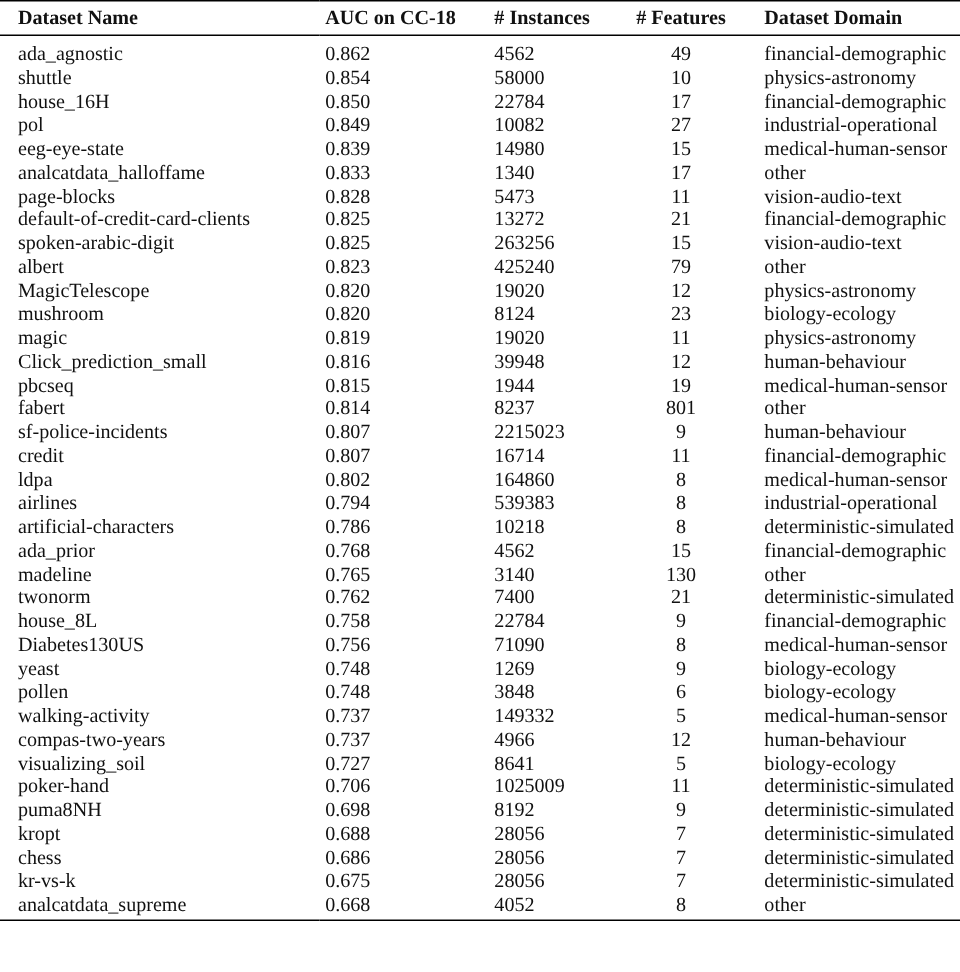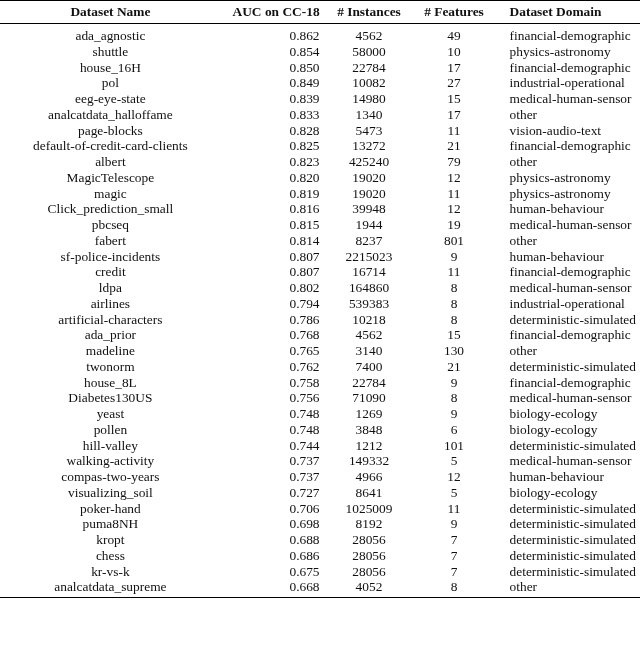--- a/index.html
+++ b/index.html
@@ -5,23 +5,23 @@
     html, body { margin: 0; padding: 0; background: #ffffff; }
     body { width: 640px; height: 648px; overflow: hidden; font-family: "Liberation Serif", "DejaVu Serif", serif; color: #111; }
     .table-wrap { position: relative; width: 640px; }
     table { border-collapse: collapse; width: 640px; font-size: 13.4px; }
     thead tr { border-top: 1.6px solid #000; border-bottom: 1px solid #000; }
     thead th { font-weight: bold; height: 22px; padding: 0 4px; line-height: 22px; white-space: nowrap; }
     tbody tr:first-child td { padding-top: 4px; }
     tbody td { height: 15.75px; line-height: 15.75px; padding: 0 4px; white-space: nowrap; }
     tbody tr:last-child { border-bottom: 1.6px solid #000; margin-top: 15px; }
     tbody tr:last-child td { padding-bottom: 2px; }
-    .c-name { text-align: center; padding-left: 12px; width: 200px; }
-    .c-auc { text-align: right; width: 104px; padding-right: 6px; }
-    .c-inst { text-align: center; width: 80px; padding-right: 6px; }
+    .c-name { text-align: left; padding-left: 12px; width: 200px; }
+    .c-auc { text-align: left; width: 104px; padding-right: 6px; }
+    .c-inst { text-align: left; width: 80px; padding-right: 6px; }
     .c-feat { text-align: center; width: 72px; padding-right: 8px; }
     .c-dom { text-align: left; padding-left: 12px; }
   </style>
 </head>
 <body>
 
 <div class="table-wrap">
   <table>
     <thead>
       <tr>
@@ -83,34 +83,48 @@
           <td class="c-dom">vision-audio-text</td>
         </tr>
         <tr>
           <td class="c-name">default-of-credit-card-clients</td>
           <td class="c-auc">0.825</td>
           <td class="c-inst">13272</td>
           <td class="c-feat">21</td>
           <td class="c-dom">financial-demographic</td>
         </tr>
         <tr>
+          <td class="c-name">spoken-arabic-digit</td>
+          <td class="c-auc">0.825</td>
+          <td class="c-inst">263256</td>
+          <td class="c-feat">15</td>
+          <td class="c-dom">vision-audio-text</td>
+        </tr>
+        <tr>
           <td class="c-name">albert</td>
           <td class="c-auc">0.823</td>
           <td class="c-inst">425240</td>
           <td class="c-feat">79</td>
           <td class="c-dom">other</td>
         </tr>
         <tr>
           <td class="c-name">MagicTelescope</td>
           <td class="c-auc">0.820</td>
           <td class="c-inst">19020</td>
           <td class="c-feat">12</td>
           <td class="c-dom">physics-astronomy</td>
         </tr>
         <tr>
+          <td class="c-name">mushroom</td>
+          <td class="c-auc">0.820</td>
+          <td class="c-inst">8124</td>
+          <td class="c-feat">23</td>
+          <td class="c-dom">biology-ecology</td>
+        </tr>
+        <tr>
           <td class="c-name">magic</td>
           <td class="c-auc">0.819</td>
           <td class="c-inst">19020</td>
           <td class="c-feat">11</td>
           <td class="c-dom">physics-astronomy</td>
         </tr>
         <tr>
           <td class="c-name">Click_prediction_small</td>
           <td class="c-auc">0.816</td>
           <td class="c-inst">39948</td>
@@ -209,27 +223,20 @@
           <td class="c-dom">biology-ecology</td>
         </tr>
         <tr>
           <td class="c-name">pollen</td>
           <td class="c-auc">0.748</td>
           <td class="c-inst">3848</td>
           <td class="c-feat">6</td>
           <td class="c-dom">biology-ecology</td>
         </tr>
         <tr>
-          <td class="c-name">hill-valley</td>
-          <td class="c-auc">0.744</td>
-          <td class="c-inst">1212</td>
-          <td class="c-feat">101</td>
-          <td class="c-dom">deterministic-simulated</td>
-        </tr>
-        <tr>
           <td class="c-name">walking-activity</td>
           <td class="c-auc">0.737</td>
           <td class="c-inst">149332</td>
           <td class="c-feat">5</td>
           <td class="c-dom">medical-human-sensor</td>
         </tr>
         <tr>
           <td class="c-name">compas-two-years</td>
           <td class="c-auc">0.737</td>
           <td class="c-inst">4966</td>

